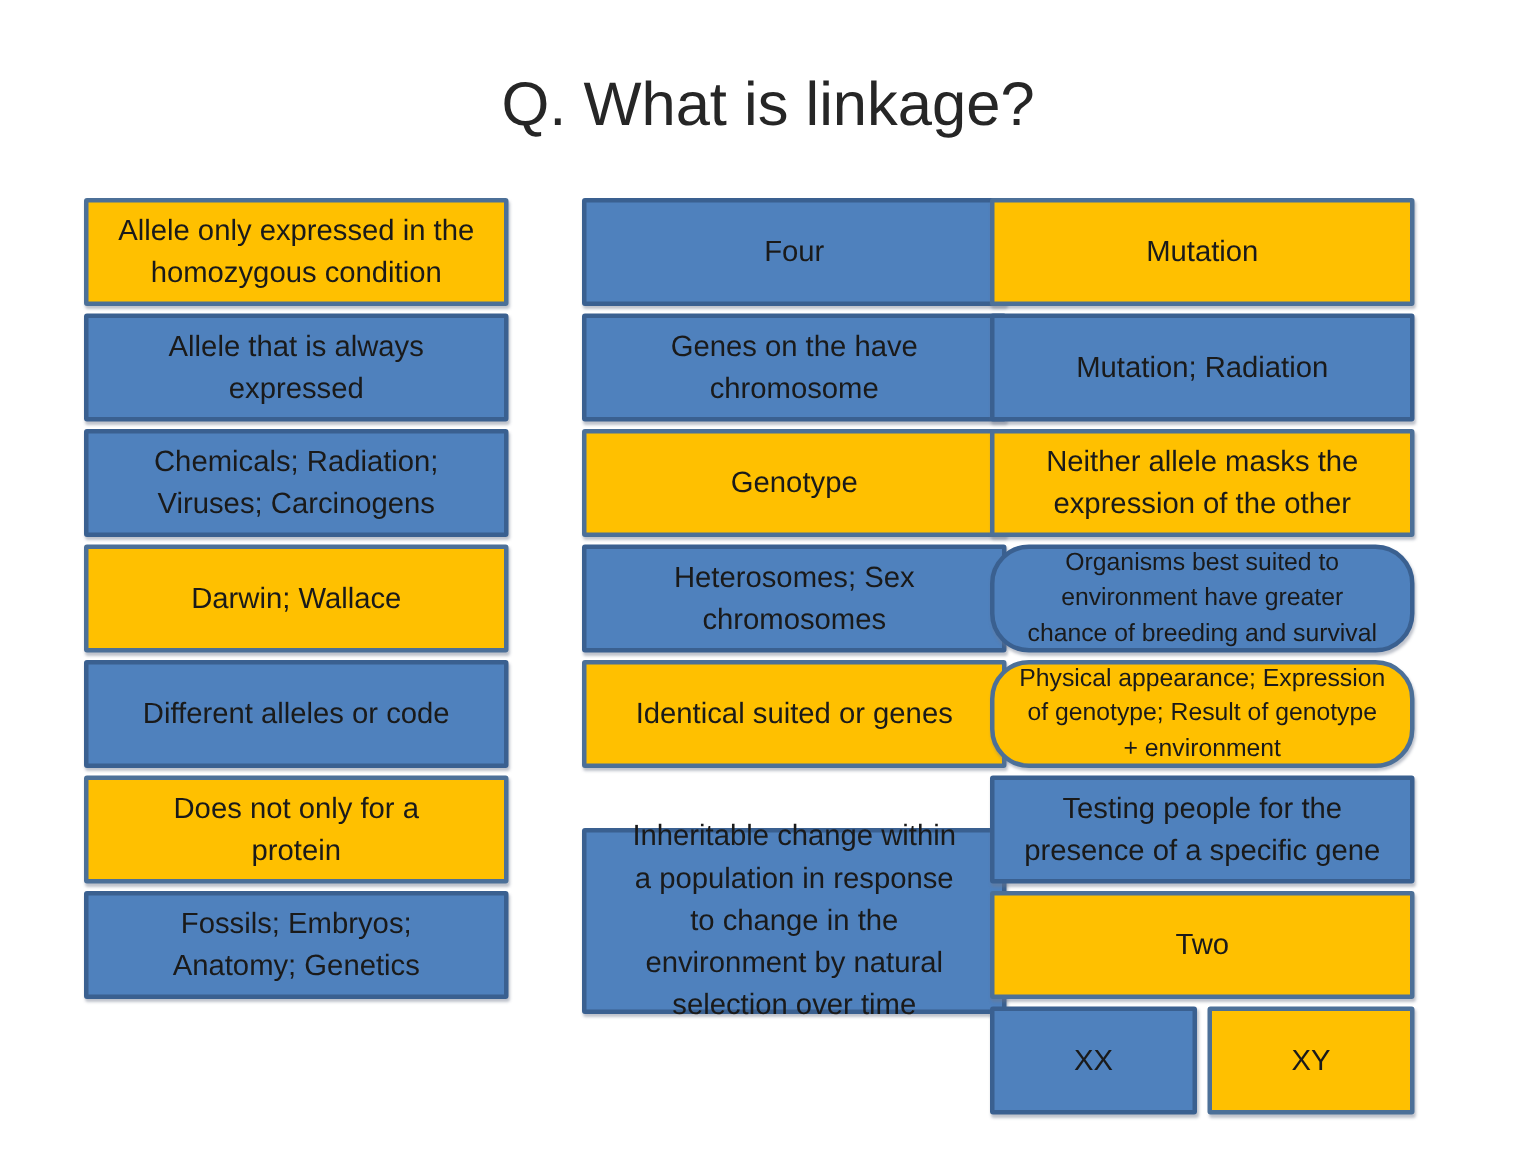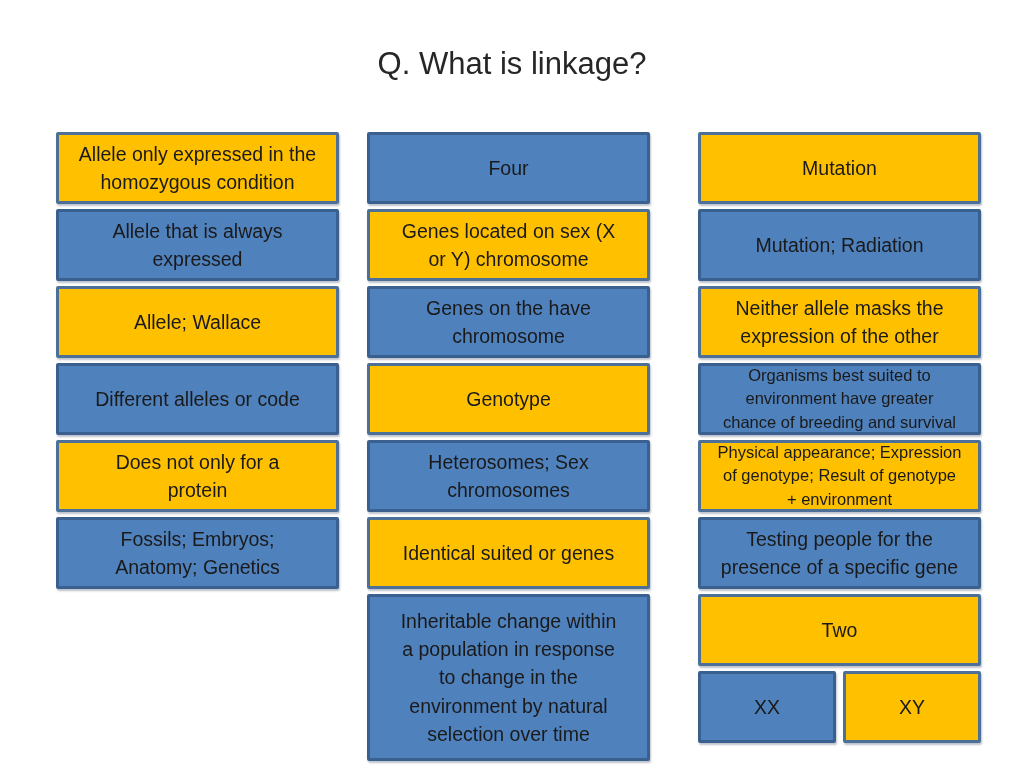--- a/index.html
+++ b/index.html
@@ -18,54 +18,54 @@
     width:1024px;height:768px;
     background:var(--bg,#fff);
     font-family:"Liberation Sans", sans-serif;
     overflow:hidden;
     margin:0 auto;
   }
   .slide-title{
     position:absolute;
     top:46px;left:0;width:100%;
     text-align:center;
-    font-size:31px;
+    font-size:41px;
     color:var(--title-color,#262626);
   }
   .col{
     position:absolute;
     top:132px;
     width:283px;
     display:flex;
     flex-direction:column;
     gap:5px;
   }
   .col-1{left:56px}
-  .col-2{left:367px}
-  .col-3{left:698px}
+  .col-2{left:388px}
+  .col-3{left:660px}
   .card{
     box-sizing:border-box;
     height:72px;
     flex:0 0 auto;
     border:3px solid;
     border-radius:2px;
     display:flex;
     align-items:center;
     justify-content:center;
     text-align:center;
     padding:2px 8px;
     font-size:19.5px;
     line-height:1.45;
     color:var(--text,#1a1a1a);
     box-shadow:1px 2px 2px rgba(110,120,140,0.45);
   }
   .card.yellow{background:var(--card-yellow,#FFC000);border-color:var(--border-yellow,#4C7098);}
   .card.blue{background:var(--card-blue,#4F81BD);border-color:var(--border-blue,#3A6090);}
-  .card.tall{height:167px;}
-  .card.small{font-size:16.5px;line-height:1.42;}
+  .card.tall{height:124px;margin-top:35px;}
+  .card.small{font-size:16.5px;line-height:1.42;border-radius:26px;}
   .pair-row{
     display:flex;
     gap:7px;
     height:72px;
     flex:0 0 auto;
   }
   .pair-row .card{flex:1;height:72px;}
   .card-label{white-space:pre-line;}
 </style>
 </head>
@@ -77,43 +77,43 @@
 
   <div class="col col-1">
     <div class="card yellow">
       <span class="card-label">Allele only expressed in the
 homozygous condition</span>
     </div>
     <div class="card blue">
       <span class="card-label">Allele that is always
 expressed</span>
     </div>
+    <div class="card blue">
+      <span class="card-label">Chemicals; Radiation;
+Viruses; Carcinogens</span>
+    </div>
     <div class="card yellow">
-      <span class="card-label">Allele; Wallace</span>
+      <span class="card-label">Darwin; Wallace</span>
     </div>
     <div class="card blue">
       <span class="card-label">Different alleles or code</span>
     </div>
     <div class="card yellow">
       <span class="card-label">Does not only for a
 protein</span>
     </div>
     <div class="card blue">
       <span class="card-label">Fossils; Embryos;
 Anatomy; Genetics</span>
     </div>
   </div>
 
   <div class="col col-2">
     <div class="card blue">
       <span class="card-label">Four</span>
-    </div>
-    <div class="card yellow">
-      <span class="card-label">Genes located on sex (X
-or Y) chromosome</span>
     </div>
     <div class="card blue">
       <span class="card-label">Genes on the have
 chromosome</span>
     </div>
     <div class="card yellow">
       <span class="card-label">Genotype</span>
     </div>
     <div class="card blue">
       <span class="card-label">Heterosomes; Sex

